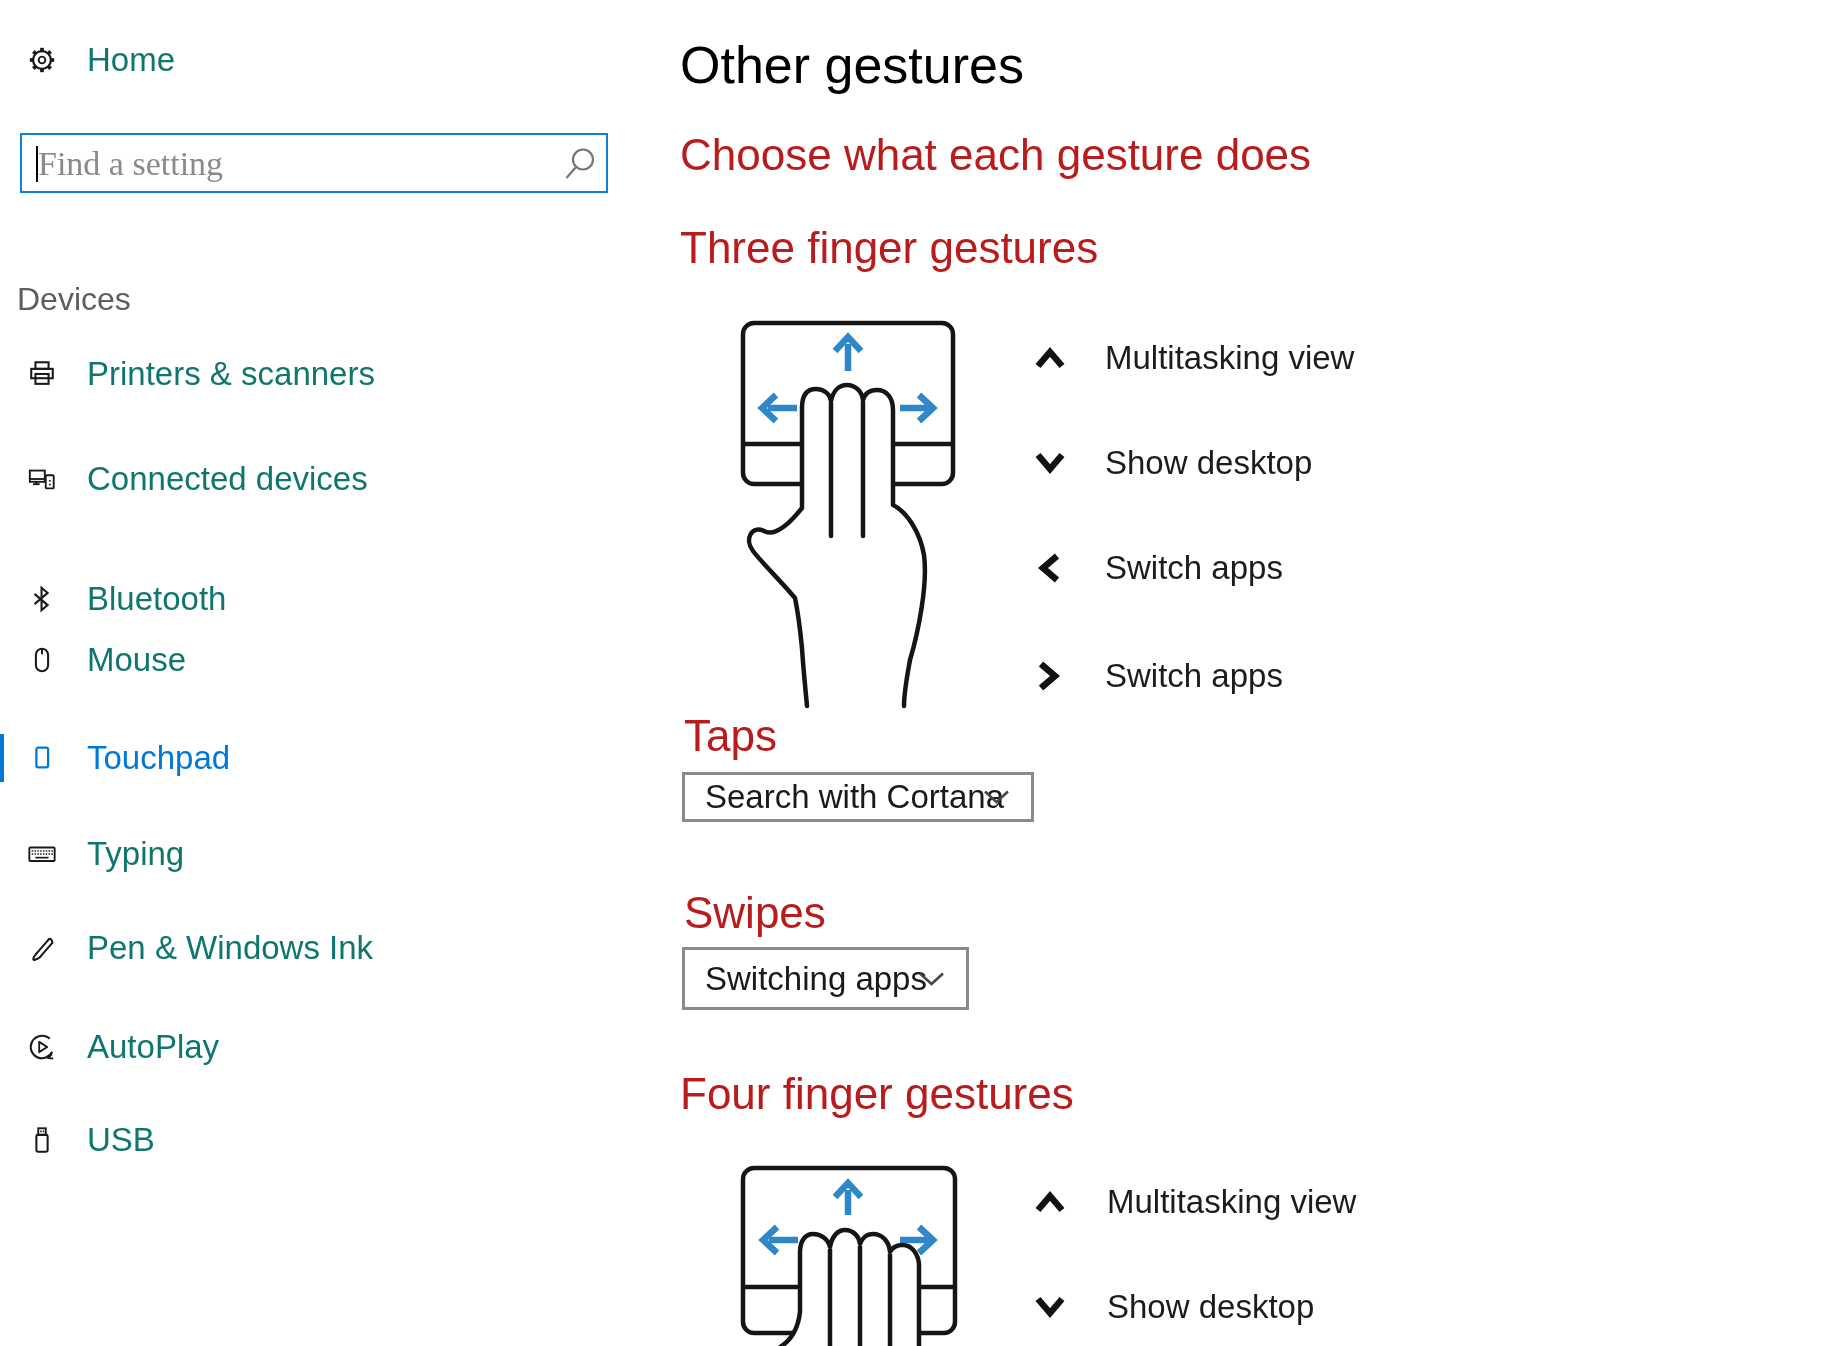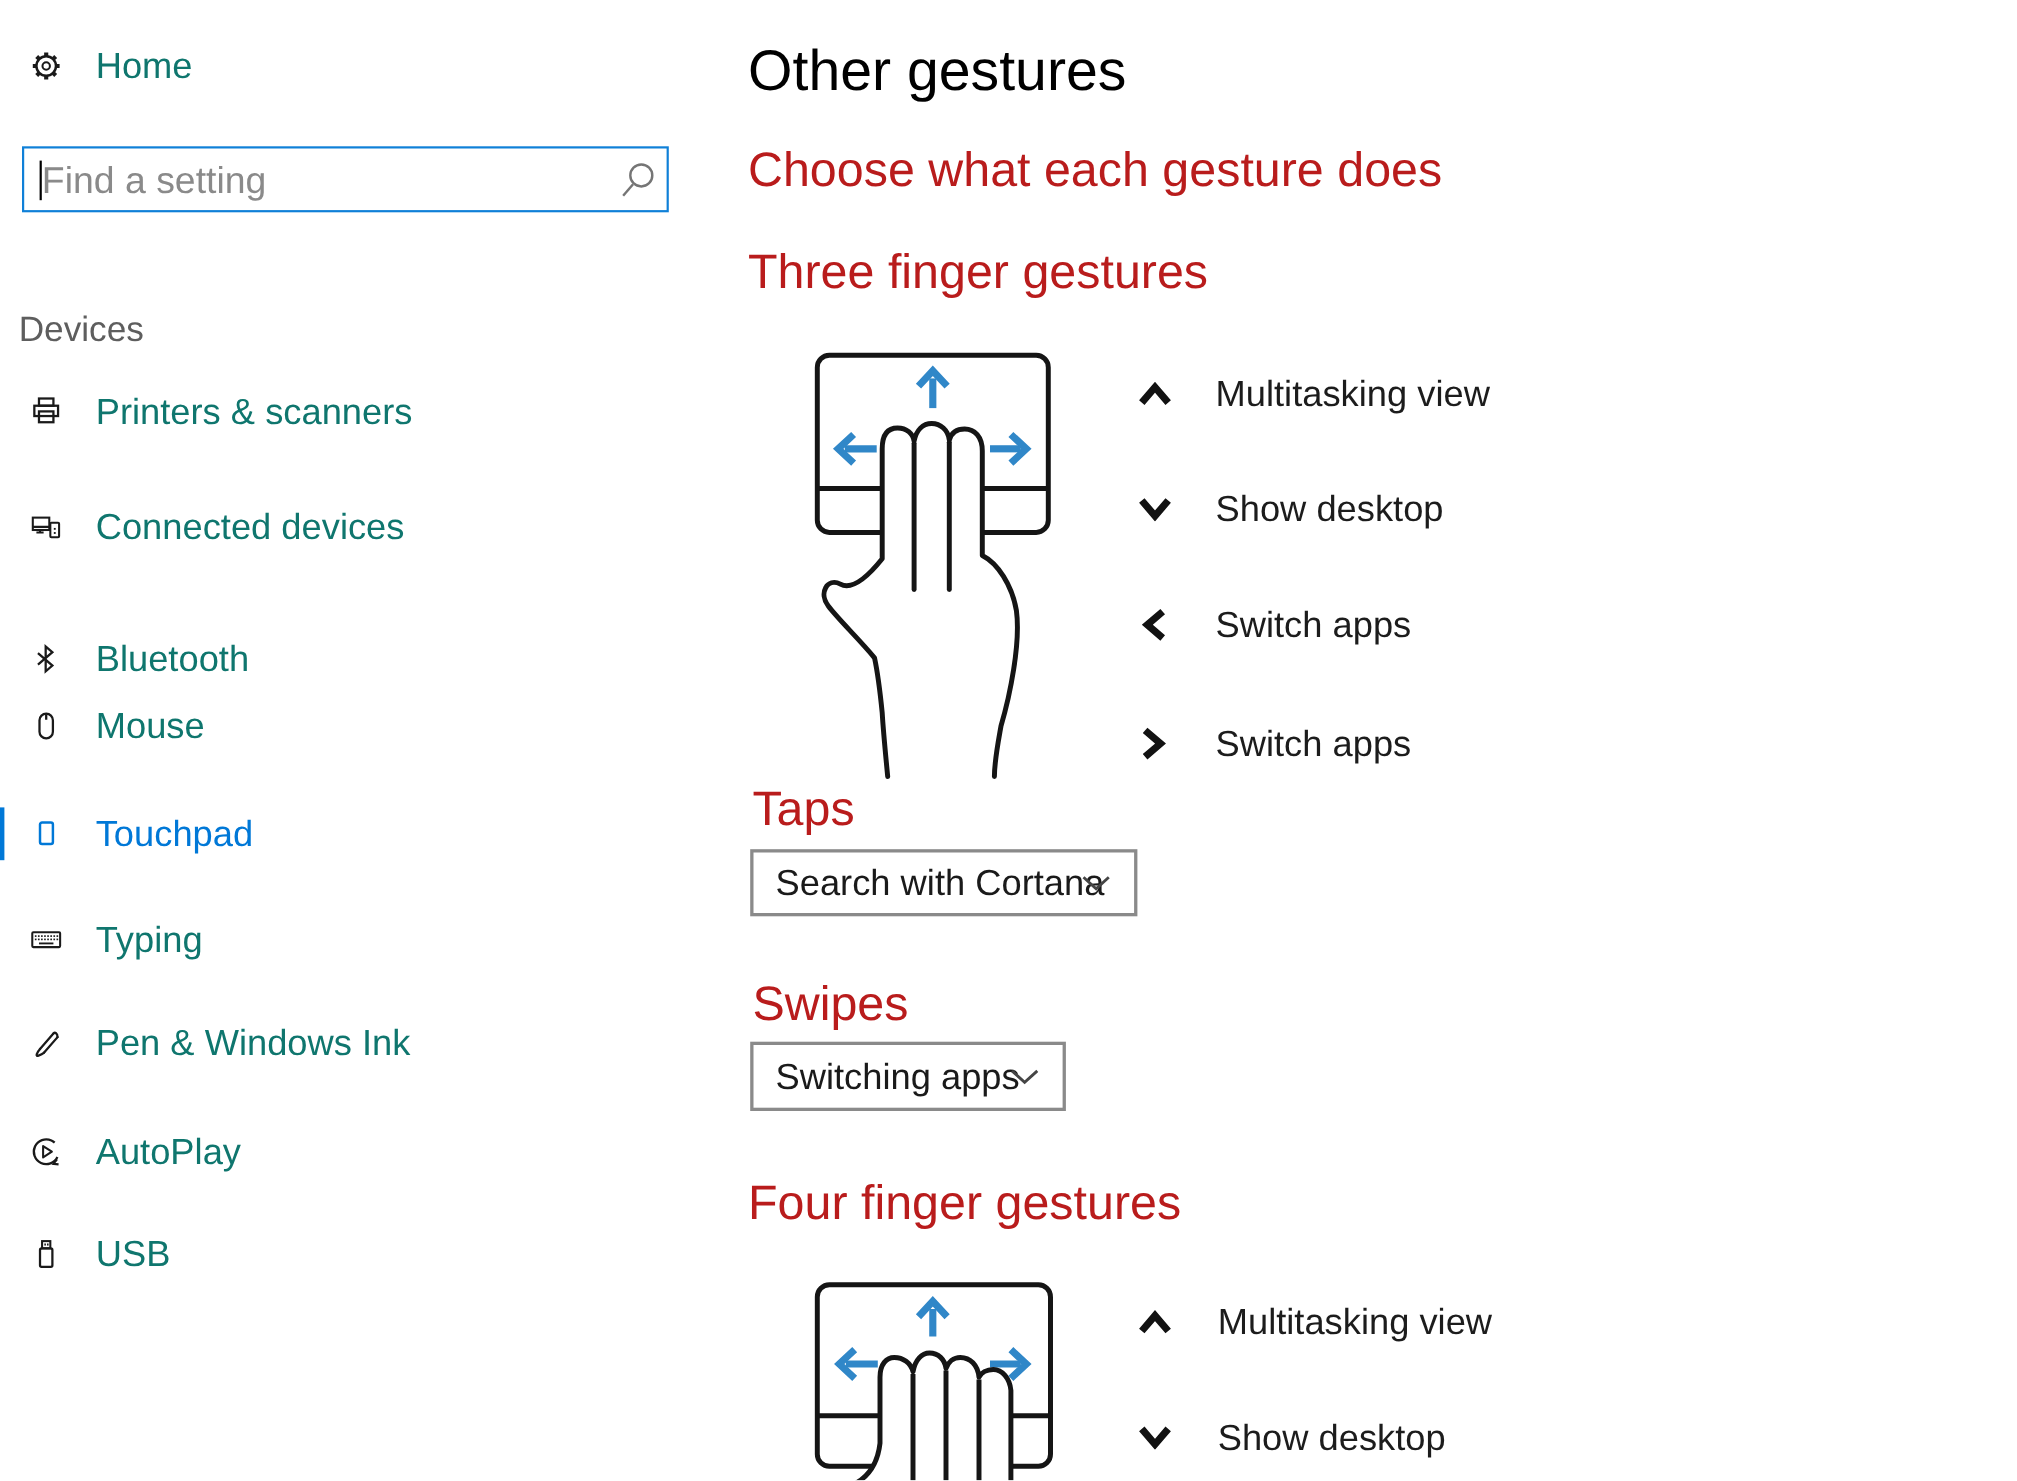--- a/index.html
+++ b/index.html
@@ -11,21 +11,21 @@
   .abs{position:absolute;}
   
   .side-row{position:absolute;left:0;width:560px;height:48px;display:flex;align-items:center;cursor:default;}
   .side-row .ic{position:absolute;left:27px;width:30px;height:30px;display:flex;align-items:center;justify-content:center;}
   .side-row .lbl{position:absolute;left:87px;font-size:33px;color:#0f766e;white-space:nowrap;}
   .side-row.selected .lbl{color:var(--accent);}
   .sel-bar{position:absolute;left:0;top:734px;width:4px;height:48px;background:var(--accent);}
   .section-head{position:absolute;left:17px;top:281px;font-size:32px;color:#5e5e5e;}
   .searchbox{position:absolute;left:20px;top:133px;width:588px;height:60px;border:2px solid #0f80d8;box-sizing:border-box;background:#fff;}
   .searchbox input{position:absolute;left:14px;top:4px;width:520px;height:48px;border:none;outline:none;
-    font-family:Liberation Sans, sans-serif;font-size:34px;color:#1a1a1a;}
+    font-family:Liberation Serif, serif;font-size:34px;color:#1a1a1a;}
   .searchbox input::placeholder{color:#8a8a8a;opacity:1;}
   .caret{position:absolute;left:14px;top:11px;width:2px;height:36px;background:#000;}
   .mag{position:absolute;right:10px;top:13px;}
   
   .page-title{position:absolute;left:680px;top:39px;font-size:52px;line-height:52px;color:#000;font-weight:400;}
   .body-text{font-size:44px;line-height:33px;color:#b91c1c;white-space:nowrap;}
   .gesture-row{position:absolute;height:48px;display:flex;align-items:center;}
   .gesture-row .chev{position:absolute;left:0;display:flex;align-items:center;}
   .gesture-row .gl{position:absolute;left:70px;font-size:33px;color:#1c1c1c;white-space:nowrap;}
   .dropdown{position:absolute;border:3px solid #8a8a8a;box-sizing:border-box;background:#fff;display:flex;align-items:center;cursor:default;}
@@ -244,21 +244,21 @@
     <div class="gesture-row" style="left:1035px;top:652px;width:420px;">
       <span class="chev" style="left:3px;">
         <svg width="22" height="30" viewBox="0 0 22 30">
             <path d="M3 3 L17 15 L3 27" stroke="#121212" stroke-width="6.5" fill="none"></path>
           </svg>
       </span>
       <span class="gl">Switch apps</span>
     </div>
 
     <div class="abs body-text" style="left:684px;top:719px;">Taps</div>
-    <div class="dropdown" style="left:682px;top:772px;width:352px;height:61px;">
+    <div class="dropdown" style="left:682px;top:772px;width:352px;height:50px;">
       <span class="dtext">Search with Cortana</span>
       <span class="dchev">
         <svg width="27" height="15" viewBox="0 0 27 15">
             <path d="M2 2 L13.5 12.5 L25 2" stroke="#454545" stroke-width="2.6" fill="none"></path>
           </svg>
       </span>
     </div>
 
     <div class="abs body-text" style="left:684px;top:896px;">Swipes</div>
     <div class="dropdown" style="left:682px;top:947px;width:287px;height:63px;">

